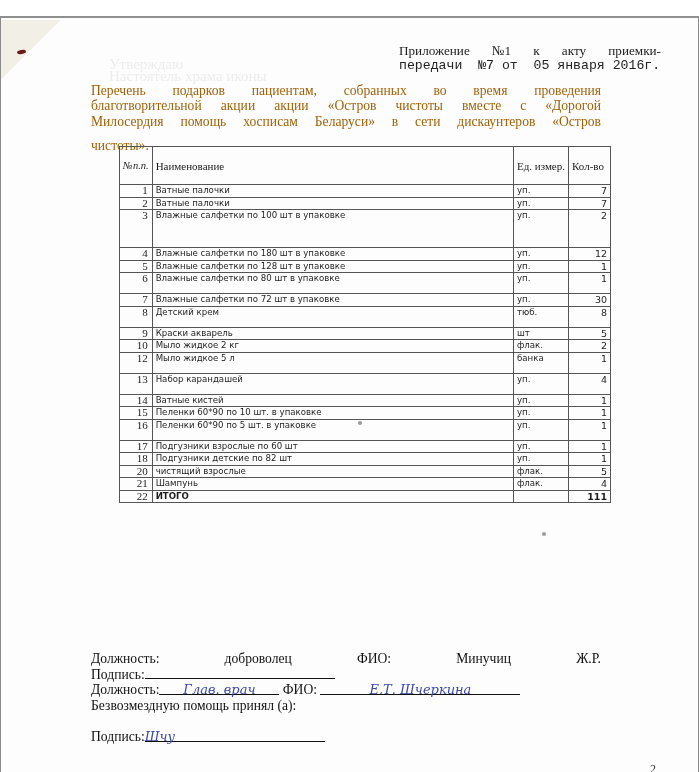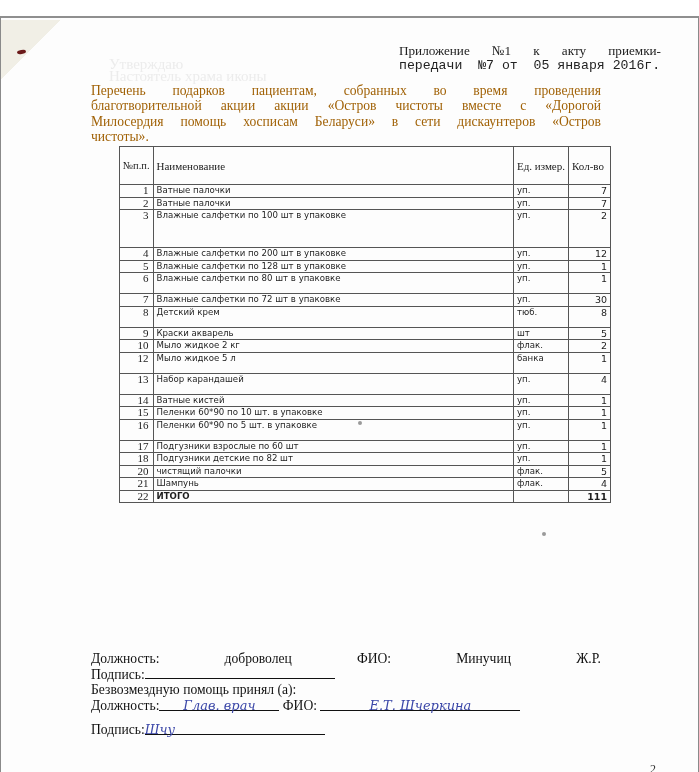--- a/index.html
+++ b/index.html
@@ -4,25 +4,25 @@
 <style>
   html, body { margin:0; padding:0; }
   body { width:699px; height:772px; background:#fff; position:relative; overflow:hidden; font-family:"Liberation Serif", serif; color:#1a1a1a; }
   .frame { position:absolute; left:0; top:16px; width:697px; height:770px; border:1px solid #8a8a8a; border-top:2px solid #8f8f8f; background:#fdfdfd; }
   .corner { position:absolute; left:0; top:2px; width:60px; height:60px; background:linear-gradient(135deg,#f1efe6 0%,#f1efe6 50%,transparent 50%); }
   .corner-mark { position:absolute; left:16px; top:30px; width:9px; height:4px; border-radius:50%; background:#6b1a1a; transform:rotate(-10deg); }
   .ghost { position:absolute; color:#ececec; font-size:15px; white-space:nowrap; }
   .appendix { position:absolute; left:398px; top:25px; width:262px; font-size:13.2px; line-height:15px; color:#222; }
   .appendix .l1 { display:flex; justify-content:space-between; }
   .intro { position:absolute; left:90px; top:65px; width:510px; font-size:13.6px; line-height:15.3px; text-align:justify; text-align-last:justify; color:#a16207; }
-  .intro .last { text-align-last:left; }
+  .intro .last { text-align-last:left;margin-top:9px; }
   table { position:absolute; left:118px; top:128px; width:492px; border-collapse:collapse; font-family:"DejaVu Sans", sans-serif; font-size:8.6px; color:#1d1d1d; }
   td, th { border:1px solid #555; padding:0 3px; vertical-align:top; }
   th { font-family:"Liberation Serif", serif; font-weight:normal; font-size:11px; text-align:left; height:37px; vertical-align:middle; }
-  th.num { text-align:right; font-size:10.5px; padding-right:3px; }
+  th.num { text-align:right; font-size:10.5px; padding-right:3px;font-style:italic; }
   td.n { text-align:right; font-family:"Liberation Serif", serif; font-size:11px; width:24px; padding-right:4px; }
   td.u { width:48px; }
   td.q { width:35px; text-align:right; font-size:9.5px; }
   th.u { width:48px; line-height:12px; }
   th.q { width:35px; line-height:12px; }
   tr.r td { height:11.5px; line-height:11.5px; }
   tr.tall td { height:37px; }
   tr.mid td { height:20px; }
   tr.total td.name, tr.total td.q { font-weight:bold; }
   .sig { position:absolute; left:90px; top:633px; width:510px; font-size:13.6px; line-height:15.2px; color:#111; }
@@ -92,21 +92,21 @@
           <td class="q">7</td>
         </tr>
         <tr class="r tall">
           <td class="n">3</td>
           <td class="name">Влажные салфетки по 100 шт в упаковке</td>
           <td class="u">уп.</td>
           <td class="q">2</td>
         </tr>
         <tr class="r">
           <td class="n">4</td>
-          <td class="name">Влажные салфетки по 200 шт в упаковке</td>
+          <td class="name">Влажные салфетки по 180 шт в упаковке</td>
           <td class="u">уп.</td>
           <td class="q">12</td>
         </tr>
         <tr class="r">
           <td class="n">5</td>
           <td class="name">Влажные салфетки по 128 шт в упаковке</td>
           <td class="u">уп.</td>
           <td class="q">1</td>
         </tr>
         <tr class="r mid">
@@ -176,21 +176,21 @@
           <td class="q">1</td>
         </tr>
         <tr class="r">
           <td class="n">18</td>
           <td class="name">Подгузники детские по 82 шт</td>
           <td class="u">уп.</td>
           <td class="q">1</td>
         </tr>
         <tr class="r">
           <td class="n">20</td>
-          <td class="name">чистящий палочки</td>
+          <td class="name">чистящий взрослые</td>
           <td class="u">флак.</td>
           <td class="q">5</td>
         </tr>
         <tr class="r">
           <td class="n">21</td>
           <td class="name">Шампунь</td>
           <td class="u">флак.</td>
           <td class="q">4</td>
         </tr>
         <tr class="r total">
@@ -209,25 +209,25 @@
     <div class="row">
       <span>Должность:</span>
       <span>доброволец</span>
       <span>ФИО:</span>
       <span>Минучиц</span>
       <span>Ж.Р.</span>
     </div>
     <div>
       <span>Подпись:</span><span class="line" style="width:190px;"></span>
     </div>
-    <div>Безвозмездную помощь принял (а):</div>
     <div>
       <span>Должность:</span><span class="line hand" style="width:120px;text-align:center;">Глав. врач</span>
       <span>ФИО:</span>
       <span class="line hand" style="width:200px;text-align:center;">Е.Т. Шчеркина</span>
     </div>
-    <div style="margin-top:9px;">
+    <div>Безвозмездную помощь принял (а):</div>
+    <div style="margin-top:16px;">
       <span>Подпись:</span><span class="line hand" style="width:180px;">Шчу</span>
     </div>
   </div>
 
   <div class="pageno">2</div>
 </div>
 
 </body></html>

